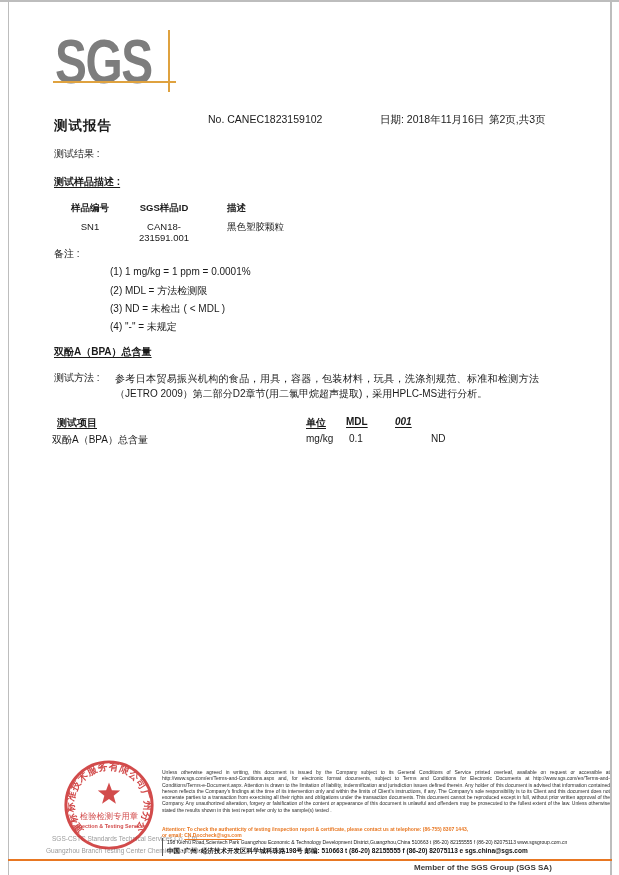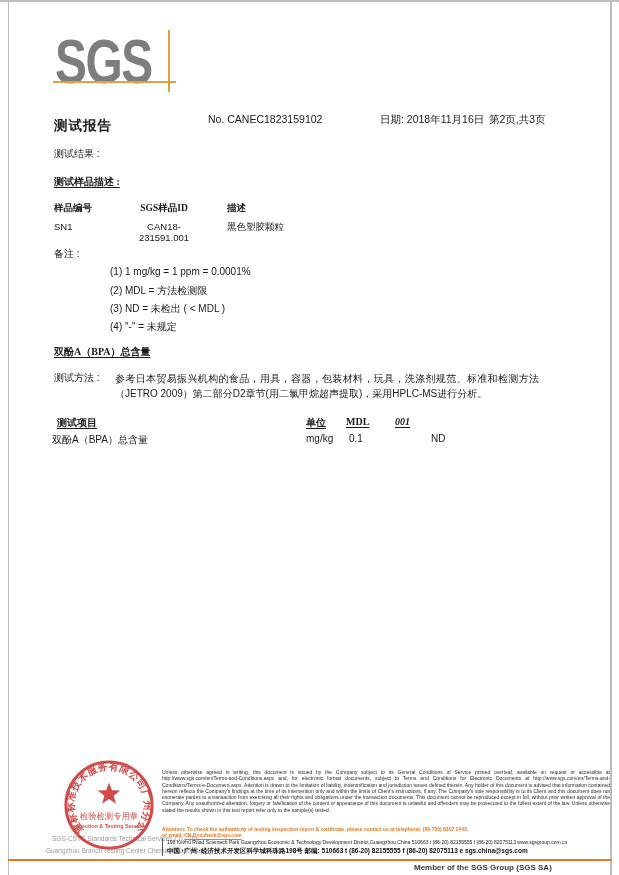--- a/index.html
+++ b/index.html
@@ -20,26 +20,26 @@
   .logo-hline{position:absolute;left:53px;top:81px;width:123px;height:2px;background:#dfa23f;}
   .logo-vline{position:absolute;left:168px;top:30px;width:2px;height:62px;background:#dfa23f;}
 
   
   .report-title{position:absolute;left:54px;top:109px;font-size:13.5px;font-weight:bold;letter-spacing:1px;margin-top:8px;}
   .report-no{position:absolute;left:208px;top:113px;font-size:10.5px;}
   .report-date{position:absolute;left:380px;top:113px;font-size:10.5px;}
   .report-page{position:absolute;left:489px;top:113px;font-size:10.5px;}
   .lbl{position:absolute;font-size:10px;}
   .u{text-decoration:underline;text-underline-offset:2px;}
-  .b{font-weight:bold;font-family:Liberation Serif, serif;}
+  .b{font-weight:bold;}
 
   
   .sample-table{position:absolute;left:54px;top:202px;width:420px;font-size:9.5px;}
   .sample-row{display:flex;margin-bottom:6px;}
-  .sc1{width:72px;text-align:left;}
+  .sc1{width:72px;text-align:center;}
   .sc2{width:76px;text-align:center;}
   .sc3{padding-left:25px;text-align:left;}
 
   .note-item{position:absolute;left:110px;font-size:10px;}
 
   .method-text{position:absolute;left:115px;top:371px;width:424px;font-size:10px;line-height:15px;text-align:justify;}
 
   
   .rt{position:absolute;font-size:10px;}
 

